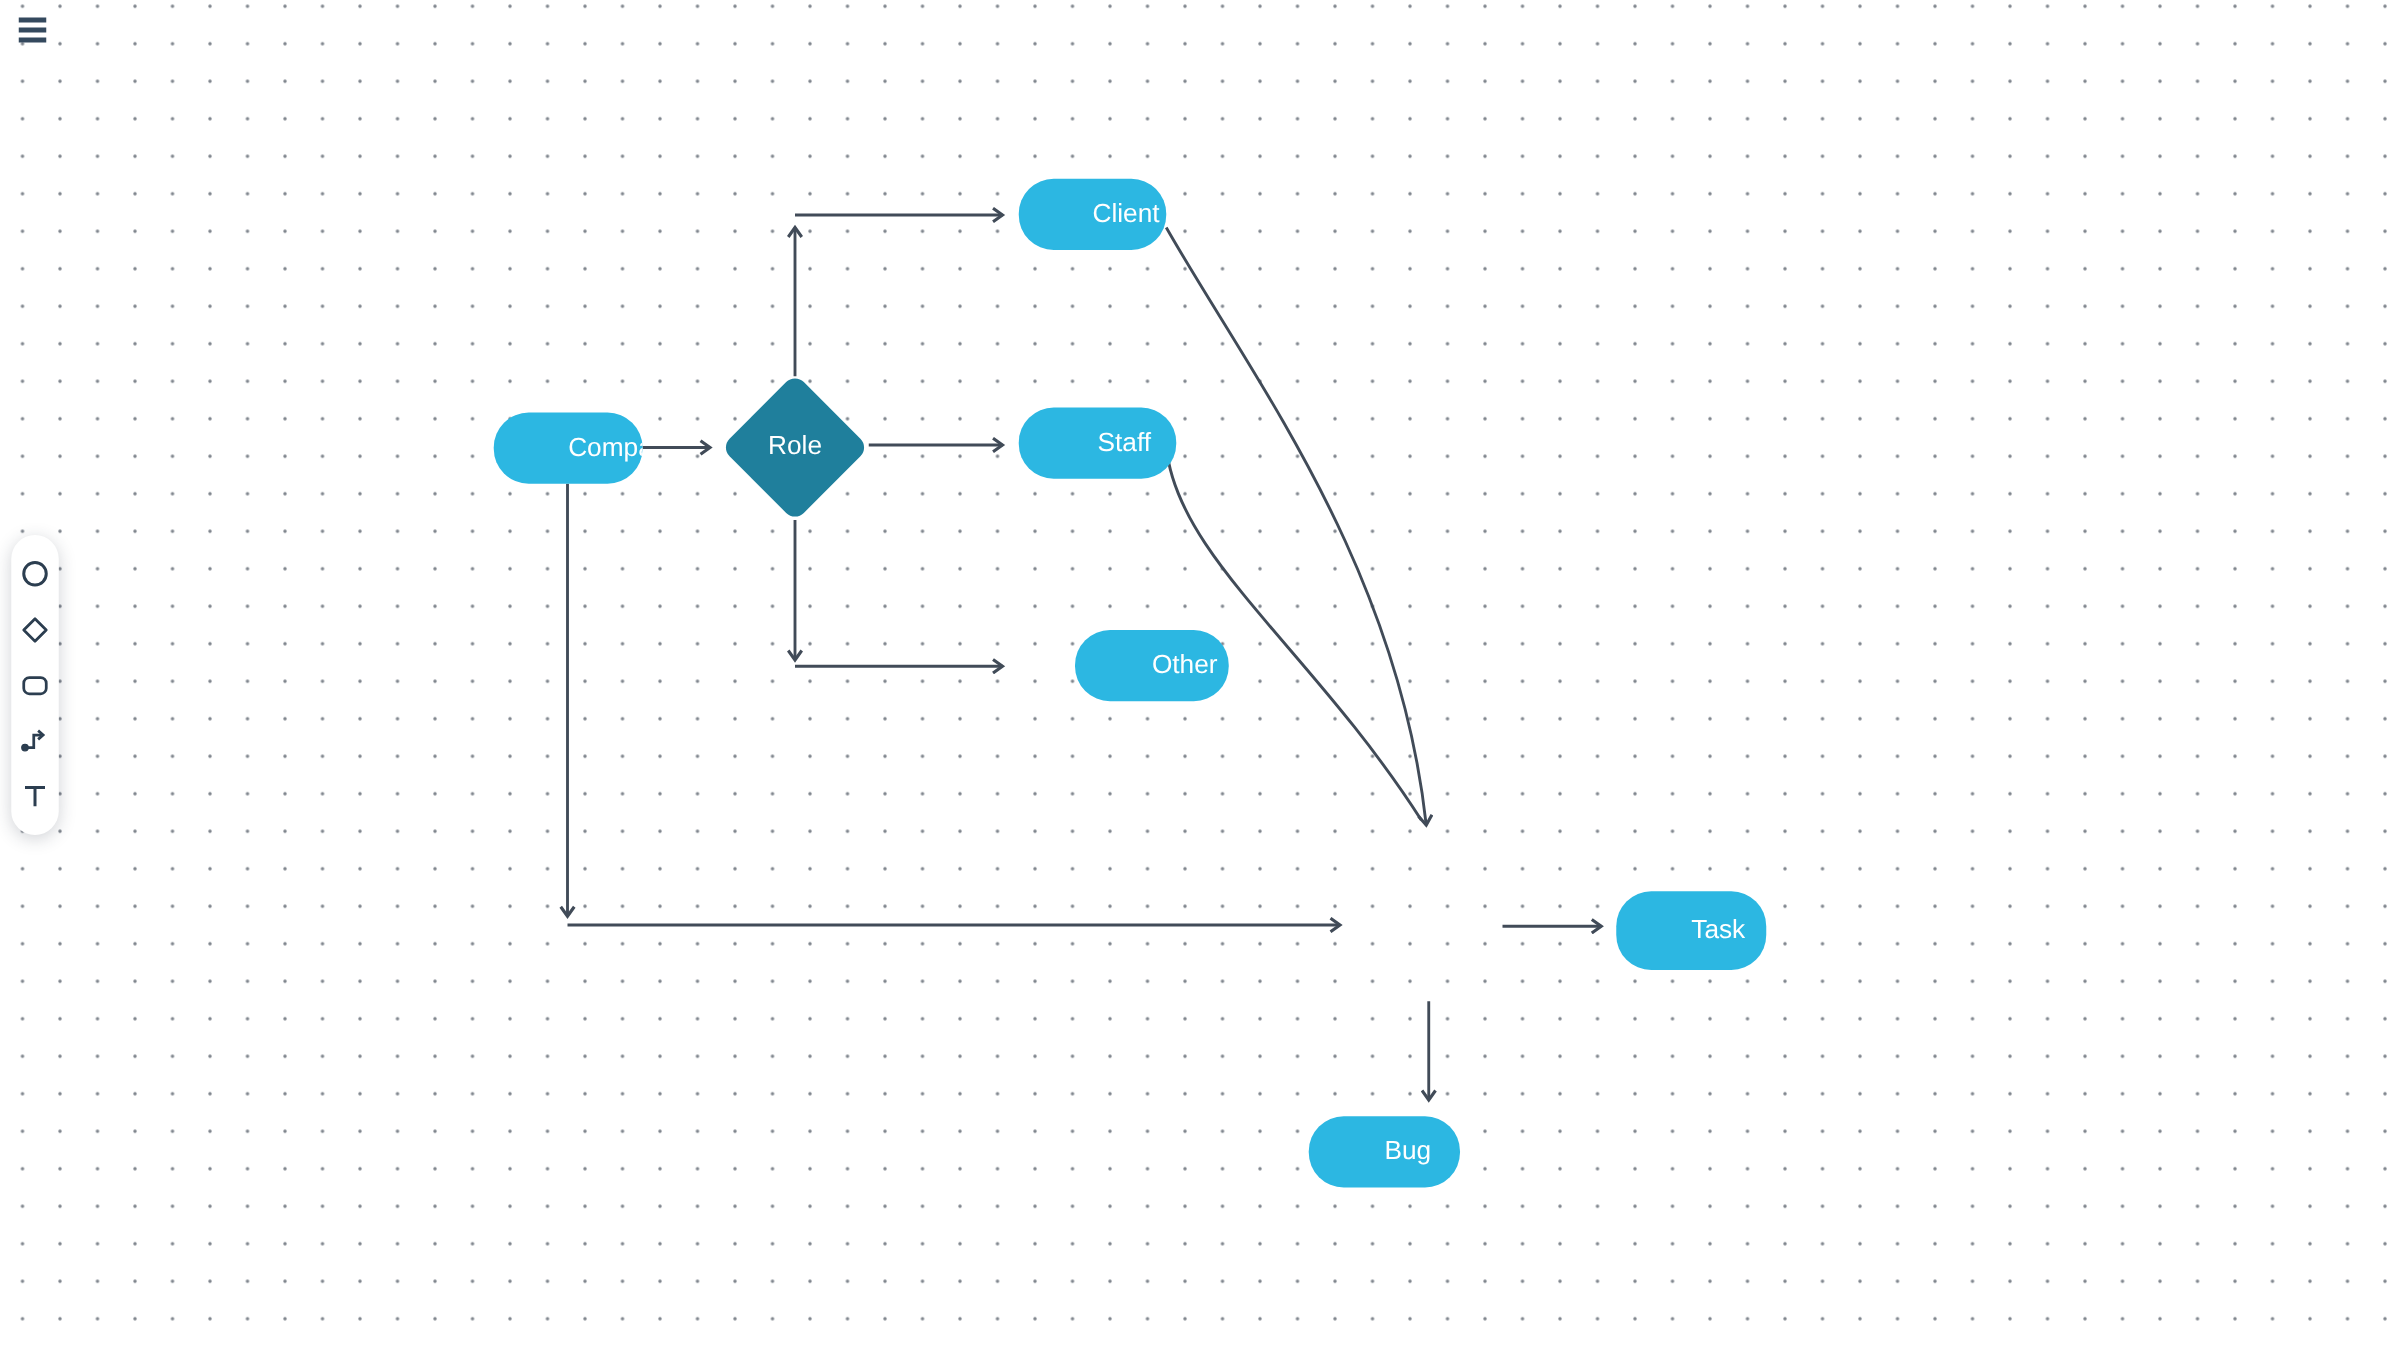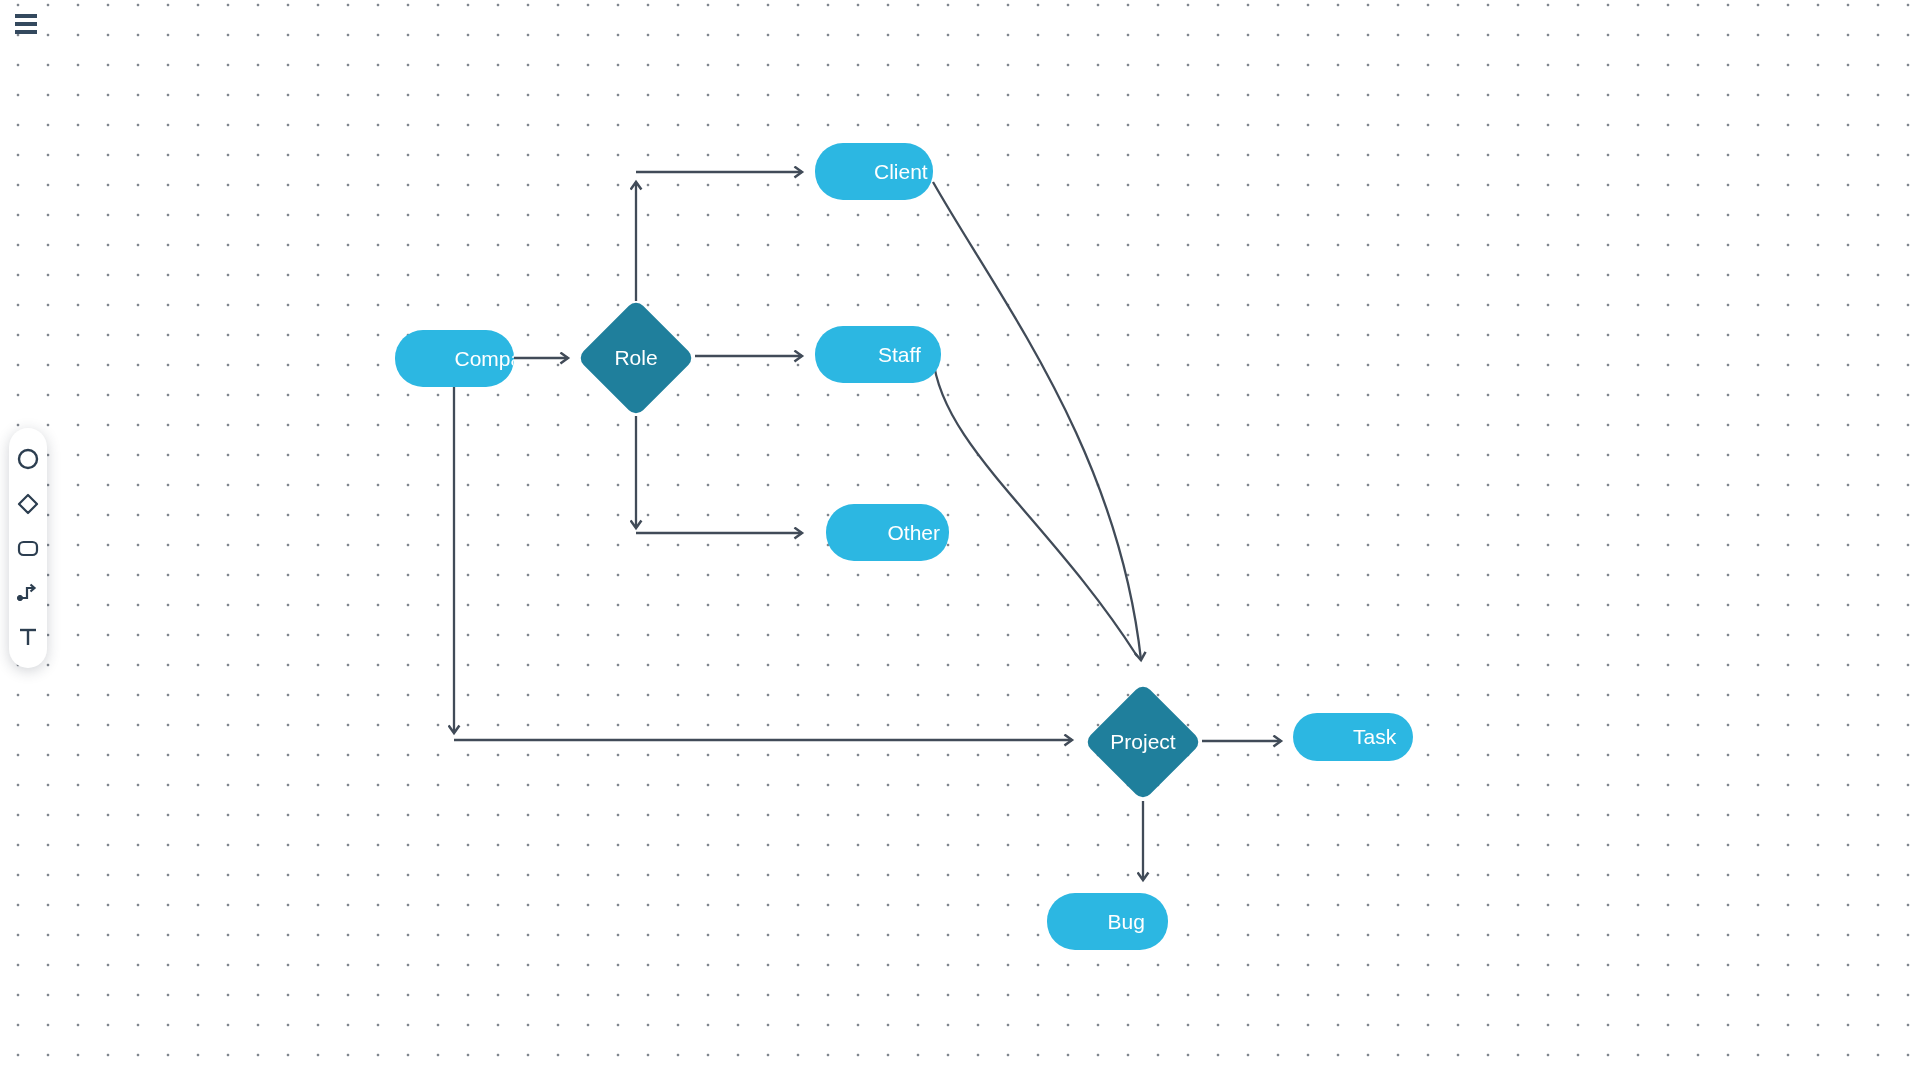--- a/index.html
+++ b/index.html
@@ -99,30 +99,26 @@
   </div>
 
   <div class="node-rect" style="left:815px; top:143px; width:118px; height:57px;">
     <span class="lbl">Client</span>
   </div>
 
   <div class="node-rect" style="left:815px; top:326px; width:126px; height:57px;">
     <span class="lbl">Staff</span>
   </div>
 
-  <div class="node-rect" style="left:826px; top:504px; width:123px; height:57px;">
+  <div class="node-rect" style="left:860px; top:504px; width:123px; height:57px;">
     <span class="lbl">Other</span>
   </div>
 
-  <div class="node-diamond" style="left:1084px; top:683px;">
-    <div class="shape"></div>
-    <span class="lbl">Project</span>
-  </div>
 
-  <div class="node-rect" style="left:1293px; top:713px; width:120px; height:48px;">
+  <div class="node-rect" style="left:1293px; top:713px; width:120px; height:63px;">
     <span class="lbl">Task</span>
   </div>
 
   <div class="node-rect" style="left:1047px; top:893px; width:121px; height:57px;">
     <span class="lbl">Bug</span>
   </div>
 
 </div>
 
 <div id="menu-btn">

